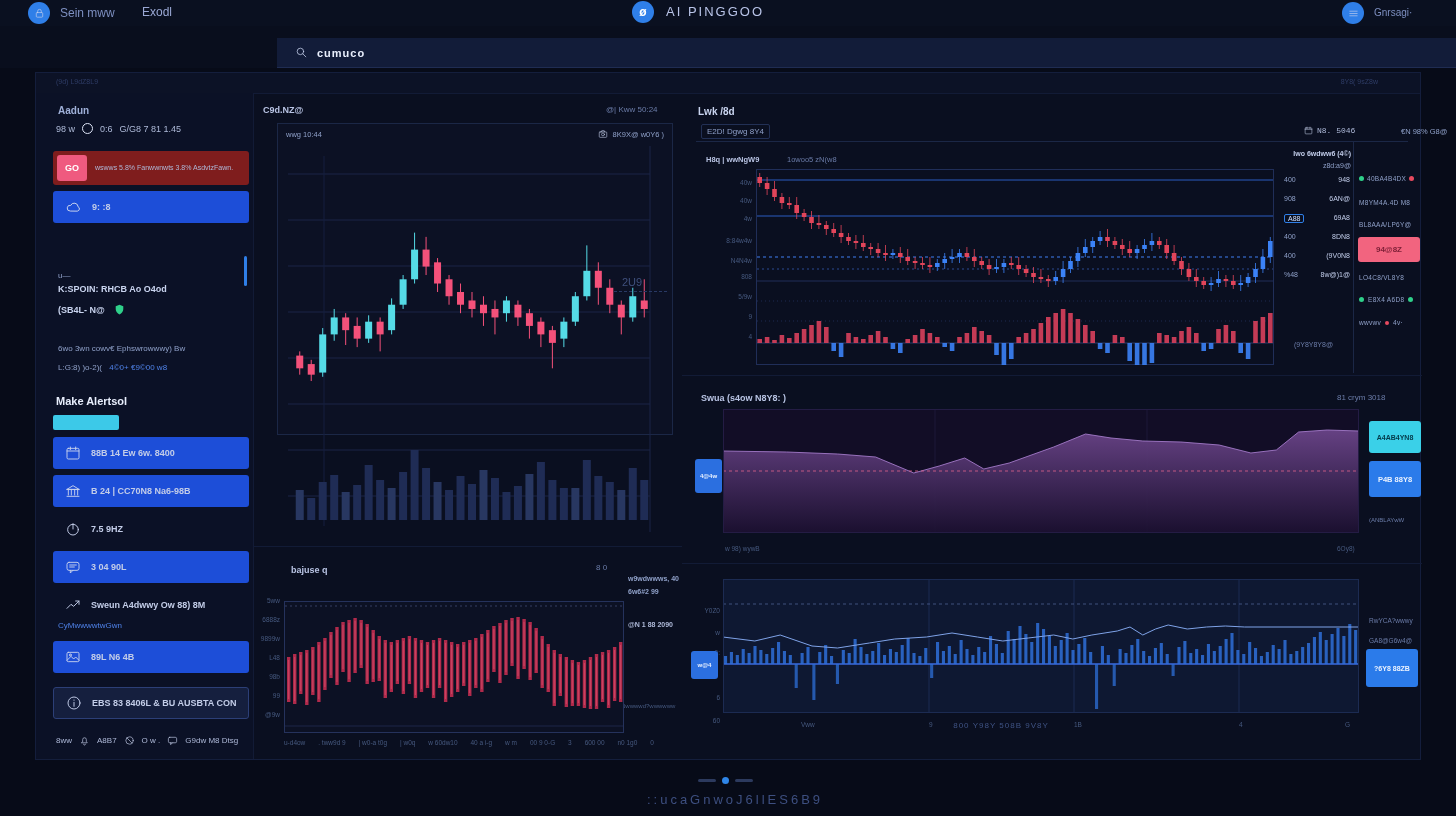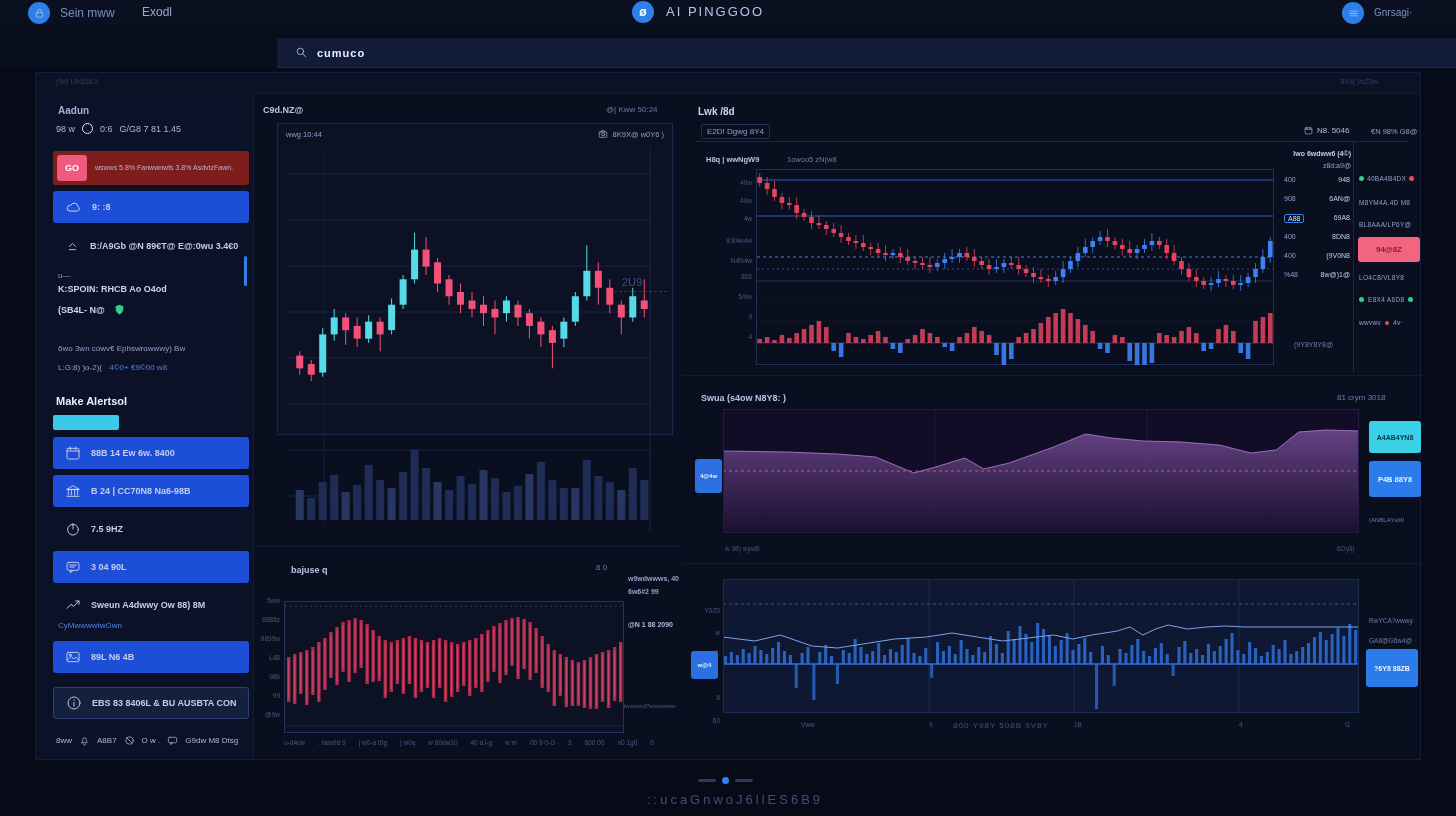--- a/index.html
+++ b/index.html
@@ -93,29 +93,20 @@
         <div style="margin-left:4px;width:30px;height:26px;background:#ef5a7f;border-radius:3px;color:#fff;font-size:9px;font-weight:bold;display:flex;align-items:center;justify-content:center;">GO</div>
         <div class="s7" style="margin-left:8px;width:150px;line-height:1.2;">wswws 5.8% Fanwwnwts 3.8% AsdvtzFawn.</div>
       </div>
       <div class="srow bg" style="top:98px;">
         <span class="ic">
             <svg class="ln" width="17" height="17" viewBox="0 0 24 24">
               <path d="M7 17 a4 4 0 1 1 1-7.9 A5.5 5.5 0 0 1 18.5 11 a3.2 3.2 0 0 1-.5 6 z"></path>
             </svg>
           </span>
         <span>9: :8</span>
-      </div>
-      <div class="srow" style="top:134px;height:38px;">
-        <span class="ic">
-            <svg class="ln" width="15" height="15" viewBox="0 0 24 24">
-              <path d="M7 12 L12 7 L17 12"></path>
-              <path d="M7 17 H17"></path>
-            </svg>
-          </span>
-        <span>B:/A9Gb @N 89€T@ E@:0wu 3.4€0</span>
       </div>
       <div class="abs" style="left:208px;top:163px;width:3px;height:30px;background:#2f7fe8;border-radius:2px;"></div>
       <div class="abs s8 txt" style="left:22px;top:178px;">u—</div>
       <div class="abs txt" style="left:22px;top:191px;font-size:9px;font-weight:bold;color:#c9d4ef;">K:SPOIN: RHCB Ao O4od</div>
       <div class="abs txt" style="left:22px;top:210px;font-size:9px;font-weight:bold;color:#c9d4ef;display:flex;align-items:center;gap:8px;">
         <span>(SB4L-  N@</span>
         <svg width="13" height="13" viewBox="0 0 24 24">
             <path d="M12 3 L19 6 V11 C19 16 16 19 12 21 C8 19 5 16 5 11 V6 Z" fill="#2fd08a"></path>
           </svg>
       </div>
@@ -480,28 +471,28 @@
         <div class="tick">3</div>
         <div class="tick">600 00</div>
         <div class="tick">n0 1g0</div>
         <div class="tick">0</div>
       </div>
 
     <div class="abs" style="left:646px;top:20px;width:740px;height:666px;">
 
       <div class="abs txt" style="left:16px;top:13px;font-size:10px;font-weight:bold;color:#c9d4ef;">Lwk /8d</div>
       <div class="abs txt" style="left:19px;top:31px;font-size:8px;color:#8fa0c8;border:1px solid #223055;padding:2px 5px;border-radius:2px;">E2D! Dgwg 8Y4</div>
-      <div class="abs txt" style="left:622px;top:33px;font-size:8px;color:#aeb9d8;display:flex;gap:4px;align-items:center;">
+      <div class="abs txt" style="left:622px;top:33px;font-size:8px;color:#aeb9d8;display:flex;gap:4px;align-items:center;font-family:Liberation Mono, monospace;">
         <svg class="ln" width="9" height="9" viewBox="0 0 24 24">
             <rect x="3" y="5" width="18" height="16" rx="2"></rect>
             <path d="M3 9 H21 M8 3 V7 M16 3 V7"></path>
           </svg>
         <span>N8. 5046</span>
       </div>
-      <div class="abs txt" style="left:689px;top:34px;font-size:7.5px;color:#8fa0c8;">€N 98% G8@</div>
+      <div class="abs txt" style="left:719px;top:34px;font-size:7.5px;color:#8fa0c8;">€N 98% G8@</div>
       <div class="abs" style="left:14px;top:48px;width:712px;border-top:1px solid #1b2746;"></div>
       <div class="abs txt" style="left:24px;top:62px;font-size:7.5px;font-weight:bold;color:#b9c4e4;">H8q | wwNgW9</div>
       <div class="abs txt" style="left:105px;top:62px;font-size:7.5px;color:#6b7ca8;">1owoo5 zN(w8</div>
       <div id="mktY" class="abs" style="left:36px;top:80px;width:34px;height:180px;">
           <div class="tick txt" style="position: absolute; right: 0px; top: 6px;">40w</div>
           <div class="tick txt" style="position: absolute; right: 0px; top: 24px;">40w</div>
           <div class="tick txt" style="position: absolute; right: 0px; top: 42px;">4w</div>
           <div class="tick txt" style="position: absolute; right: 0px; top: 64px;">8:84w4w</div>
           <div class="tick txt" style="position: absolute; right: 0px; top: 84px;">N4N4w</div>
           <div class="tick txt" style="position: absolute; right: 0px; top: 100px;">808</div>

